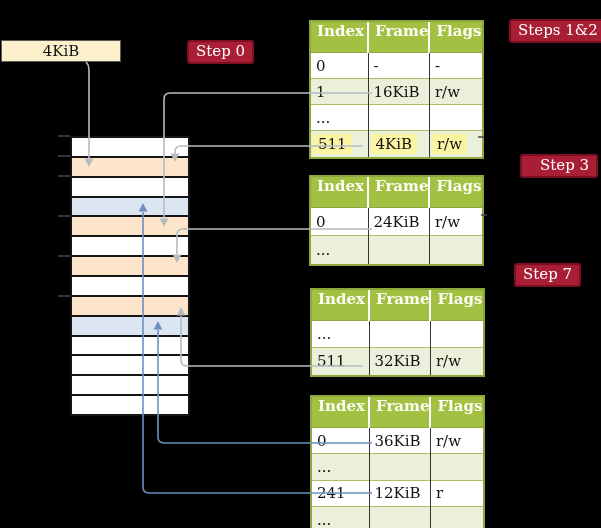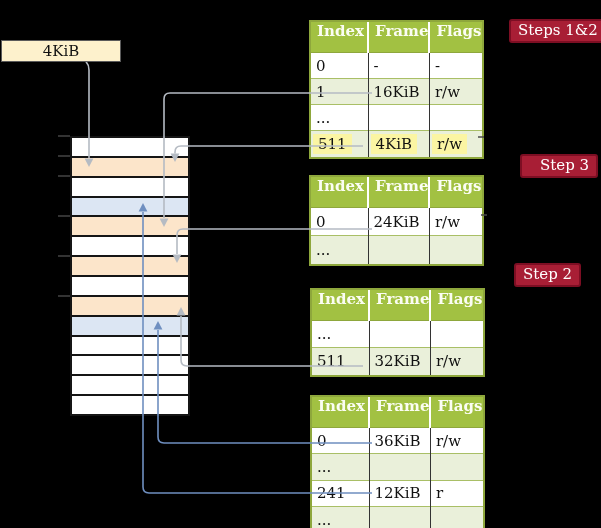--- a/index.html
+++ b/index.html
@@ -224,17 +224,18 @@
       <polygon points="143,203 138.6,211.5 147.4,211.5"></polygon>
     </g>
     <g stroke="#4a4a4a" stroke-width="1.5">
       <line x1="478" y1="137" x2="484" y2="137"></line>
       <line x1="481" y1="215" x2="487" y2="215"></line>
     </g>
   </svg>
 
   <div class="frame-label">4KiB</div>
 
+  <div class="sticker" style="left:187px;top:40px;">Step 0</div>
   <div class="sticker" style="left:509px;top:19px;">Steps 1&amp;2</div>
   <div class="sticker" style="left:520px;top:154px;padding-left:18px;">Step 3</div>
-  <div class="sticker" style="left:514px;top:263px;">Step 2</div>
+  <div class="sticker" style="left:514px;top:263px;">Step 7</div>
 
 </div>
 
 </body></html>

